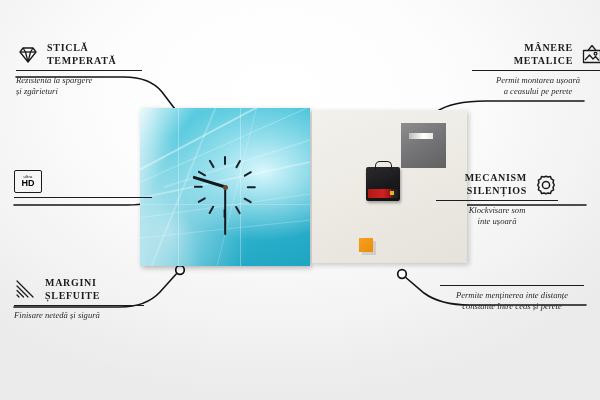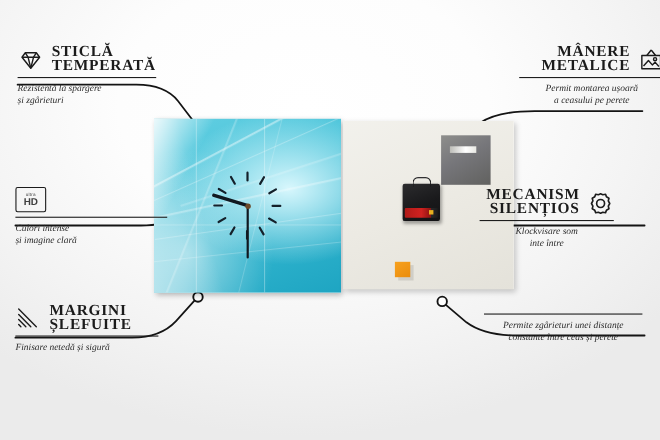--- a/index.html
+++ b/index.html
@@ -87,28 +87,28 @@
     position:absolute;left:47px;top:128px;width:14px;height:14px;
     background:linear-gradient(145deg,#f7a11e,#ea8c0c);
     box-shadow:3px 3px 0 rgba(0,0,0,.10);
   }
 
   
   .label{position:absolute;}
   .label .head{display:flex;align-items:center;gap:7px;}
   .label.right .head{justify-content:flex-end;}
   .title{
-    font-size:14px;letter-spacing:.7px;color:#1b1b1b;font-weight:bold;
+    font-size:10px;letter-spacing:.7px;color:#1b1b1b;font-weight:bold;
     line-height:12.5px;text-transform:uppercase;white-space:pre-line;
   }
   .label.right .title{text-align:right;}
   .rule{height:1.3px;background:#1d1d1d;margin:3px 0 4px 0;}
   .sub{font-size:8.6px;color:#2a2a2a;line-height:10.5px;white-space:pre-line;font-style:italic;}
   .label.right .sub{text-align:center;}
-  .ico{flex:0 0 auto;width:24px;height:24px;color:#404040;}
+  .ico{flex:0 0 auto;width:24px;height:24px;color:#000000;}
   .ico svg{display:block;width:24px;height:24px;}
   .hdbox{
     width:26px;height:21px;border:1.4px solid #1b1b1b;border-radius:2px;
     display:flex;flex-direction:column;align-items:center;justify-content:center;line-height:1;
   }
   .hdbox .u{font-size:4.2px;letter-spacing:.2px;font-family:"Liberation Sans",sans-serif;}
   .hdbox .h{font-size:9px;font-weight:bold;font-family:"Liberation Sans",sans-serif;margin-top:.5px;}
 </style>
 </head>
 <body>
@@ -201,22 +201,20 @@
   <div class="label left" style="left:14px;top:170px;width:138px;">
     <div class="head">
       <span class="ico" style="width:26px">
         <span class="hdbox">
           <span class="u">ultra</span>
           <span class="h">HD</span>
         </span>
       </span>
     </div>
     <div class="rule"></div>
-    <div class="sub">Culori intense
-și imagine clară</div>
   </div>
 
   <div class="label left" style="left:14px;top:277px;width:130px;">
     <div class="head">
       <span class="ico">
         <svg viewBox="0 0 24 24" fill="none" stroke="#1b1b1b" stroke-width="1.25" stroke-linecap="round">
           <path d="M3 3 L19 19"></path>
             <path d="M3 8 L14 19"></path>
             <path d="M3 12.5 L9.5 19"></path>
             <path d="M3 17 L5 19"></path>
@@ -253,22 +251,22 @@
 SILENȚIOS</div>
       <span class="ico">
         <svg viewBox="0 0 24 24" fill="none" stroke="#1b1b1b" stroke-width="1.5" stroke-linejoin="round">
           <path d="M12 3.2 L14 4 L16.5 3.6 L17.3 5.9 L19.6 7.2 L19 9.6 L20.3 12 L19 14.4 L19.6 16.8 L17.3 18.1 L16.5 20.4 L14 20 L12 20.8 L10 20 L7.5 20.4 L6.7 18.1 L4.4 16.8 L5 14.4 L3.7 12 L5 9.6 L4.4 7.2 L6.7 5.9 L7.5 3.6 L10 4 Z"></path>
           <circle cx="12" cy="12" r="3.6"></circle>
         </svg>
       </span>
     </div>
     <div class="rule"></div>
     <div class="sub">Klockvisare som
-inte între</div>
+inte ușoară</div>
   </div>
 
   <div class="label right" style="left:440px;top:282px;width:144px;">
     <div class="rule"></div>
-    <div class="sub">Permite zgârieturi unei distanțe
+    <div class="sub">Permite menținerea inte distanțe
 constante între ceas și perete</div>
   </div>
 
 </div>
 
 </body></html>

